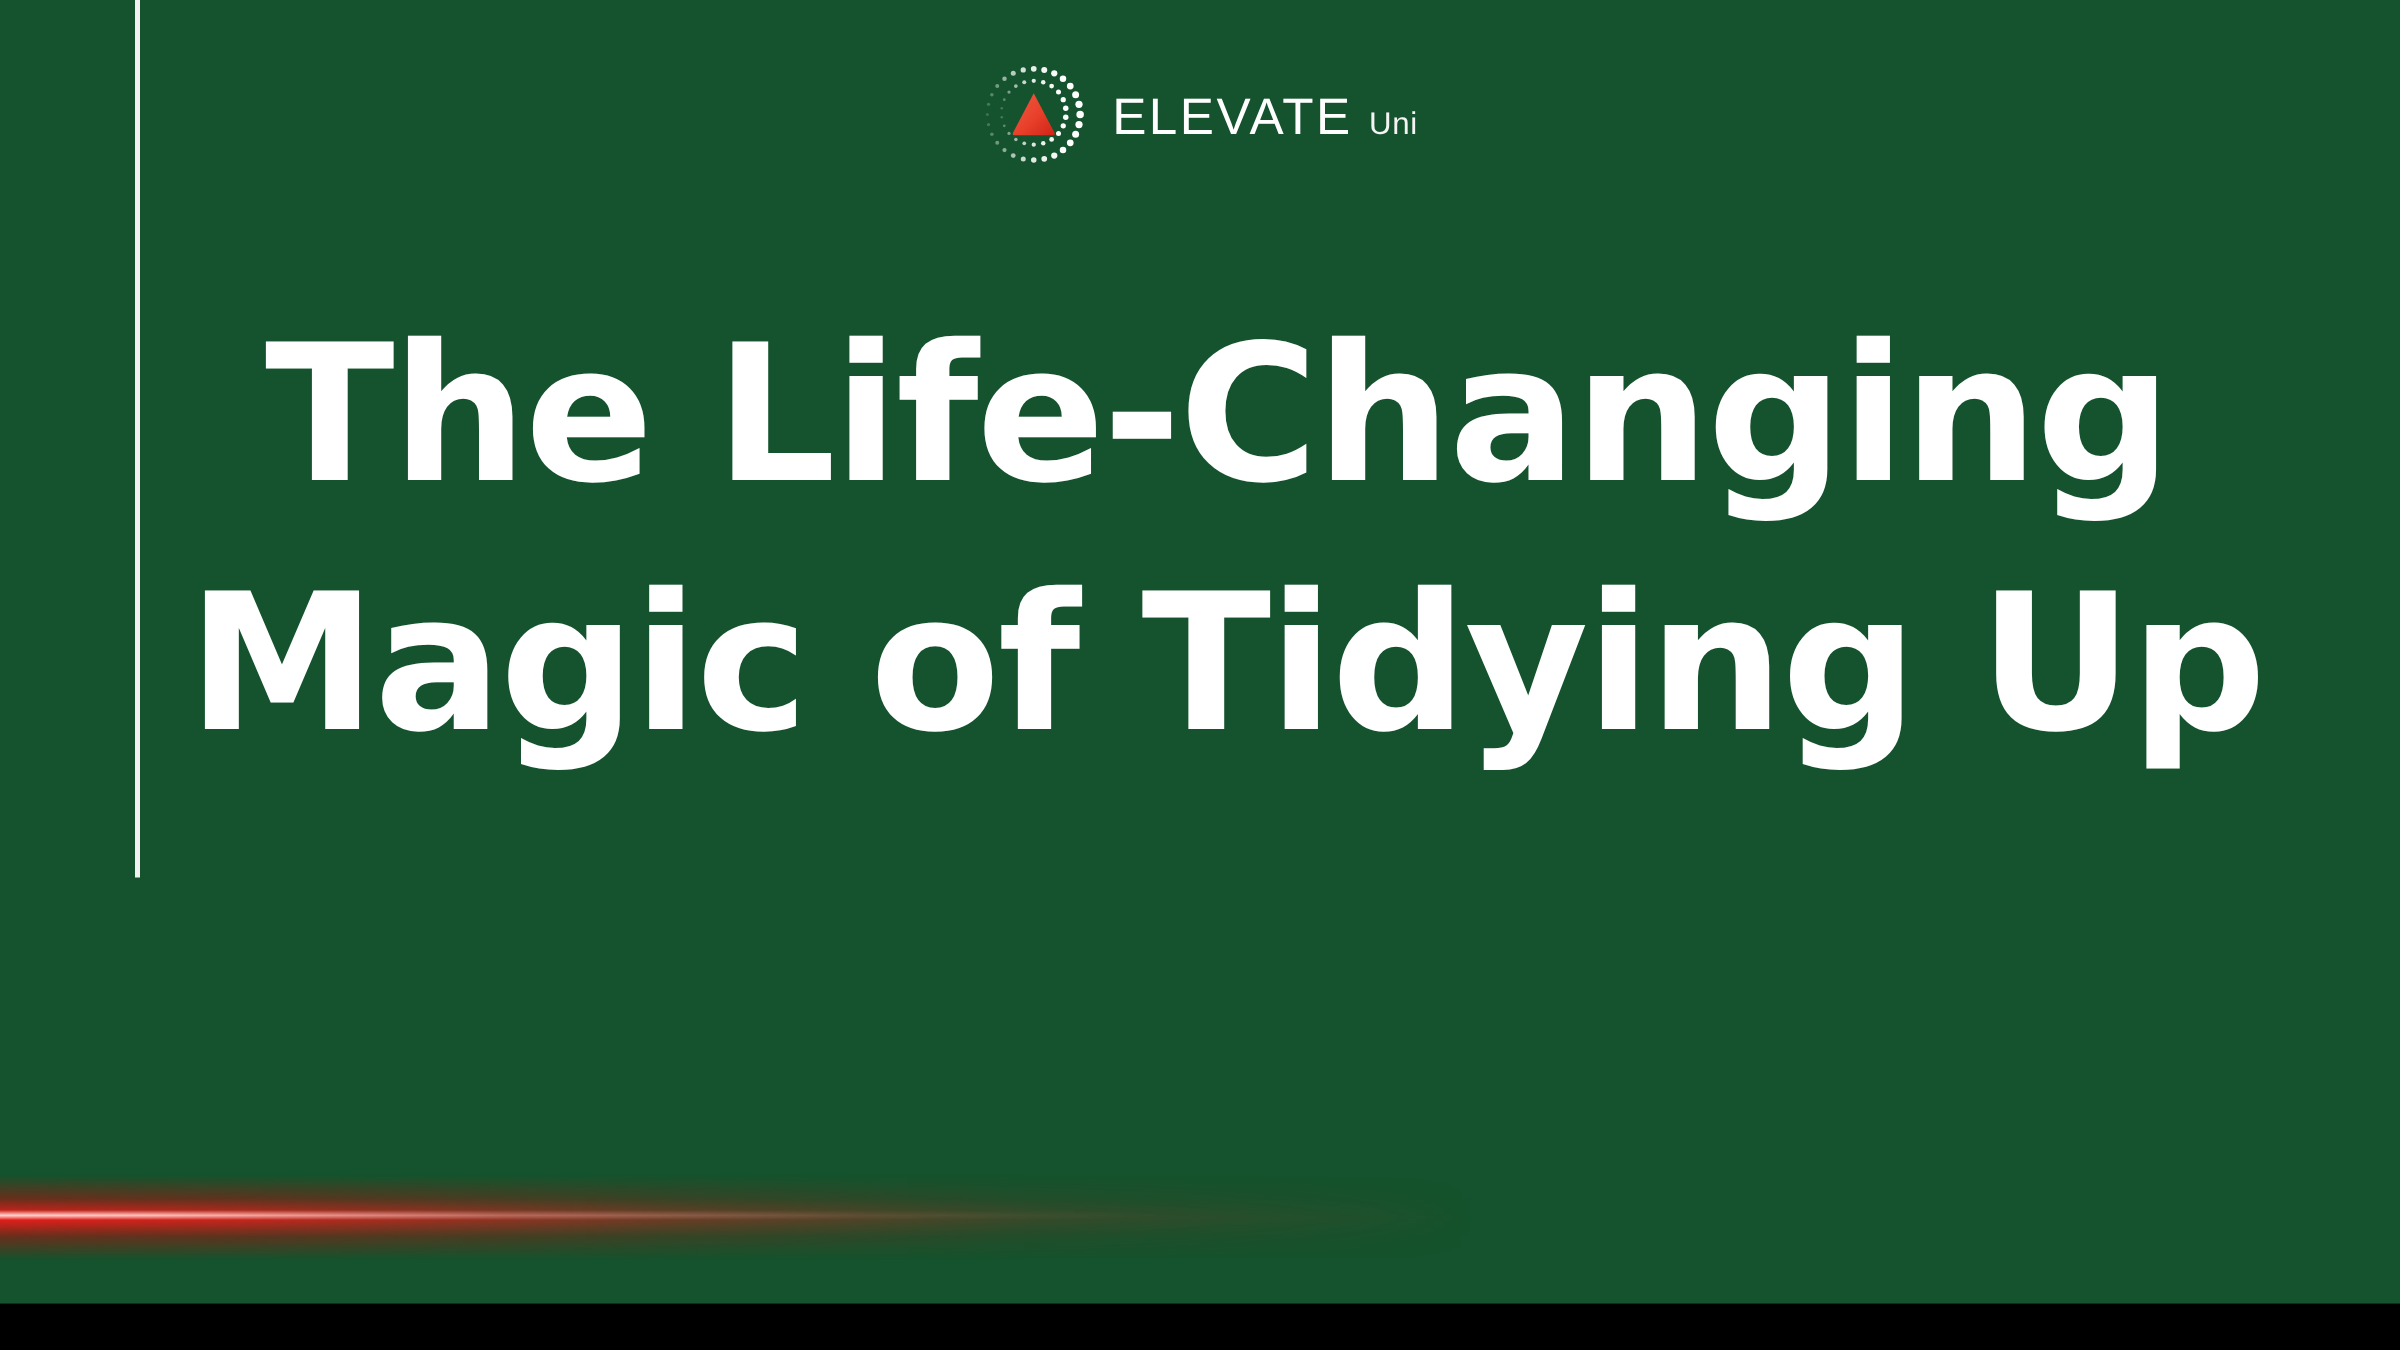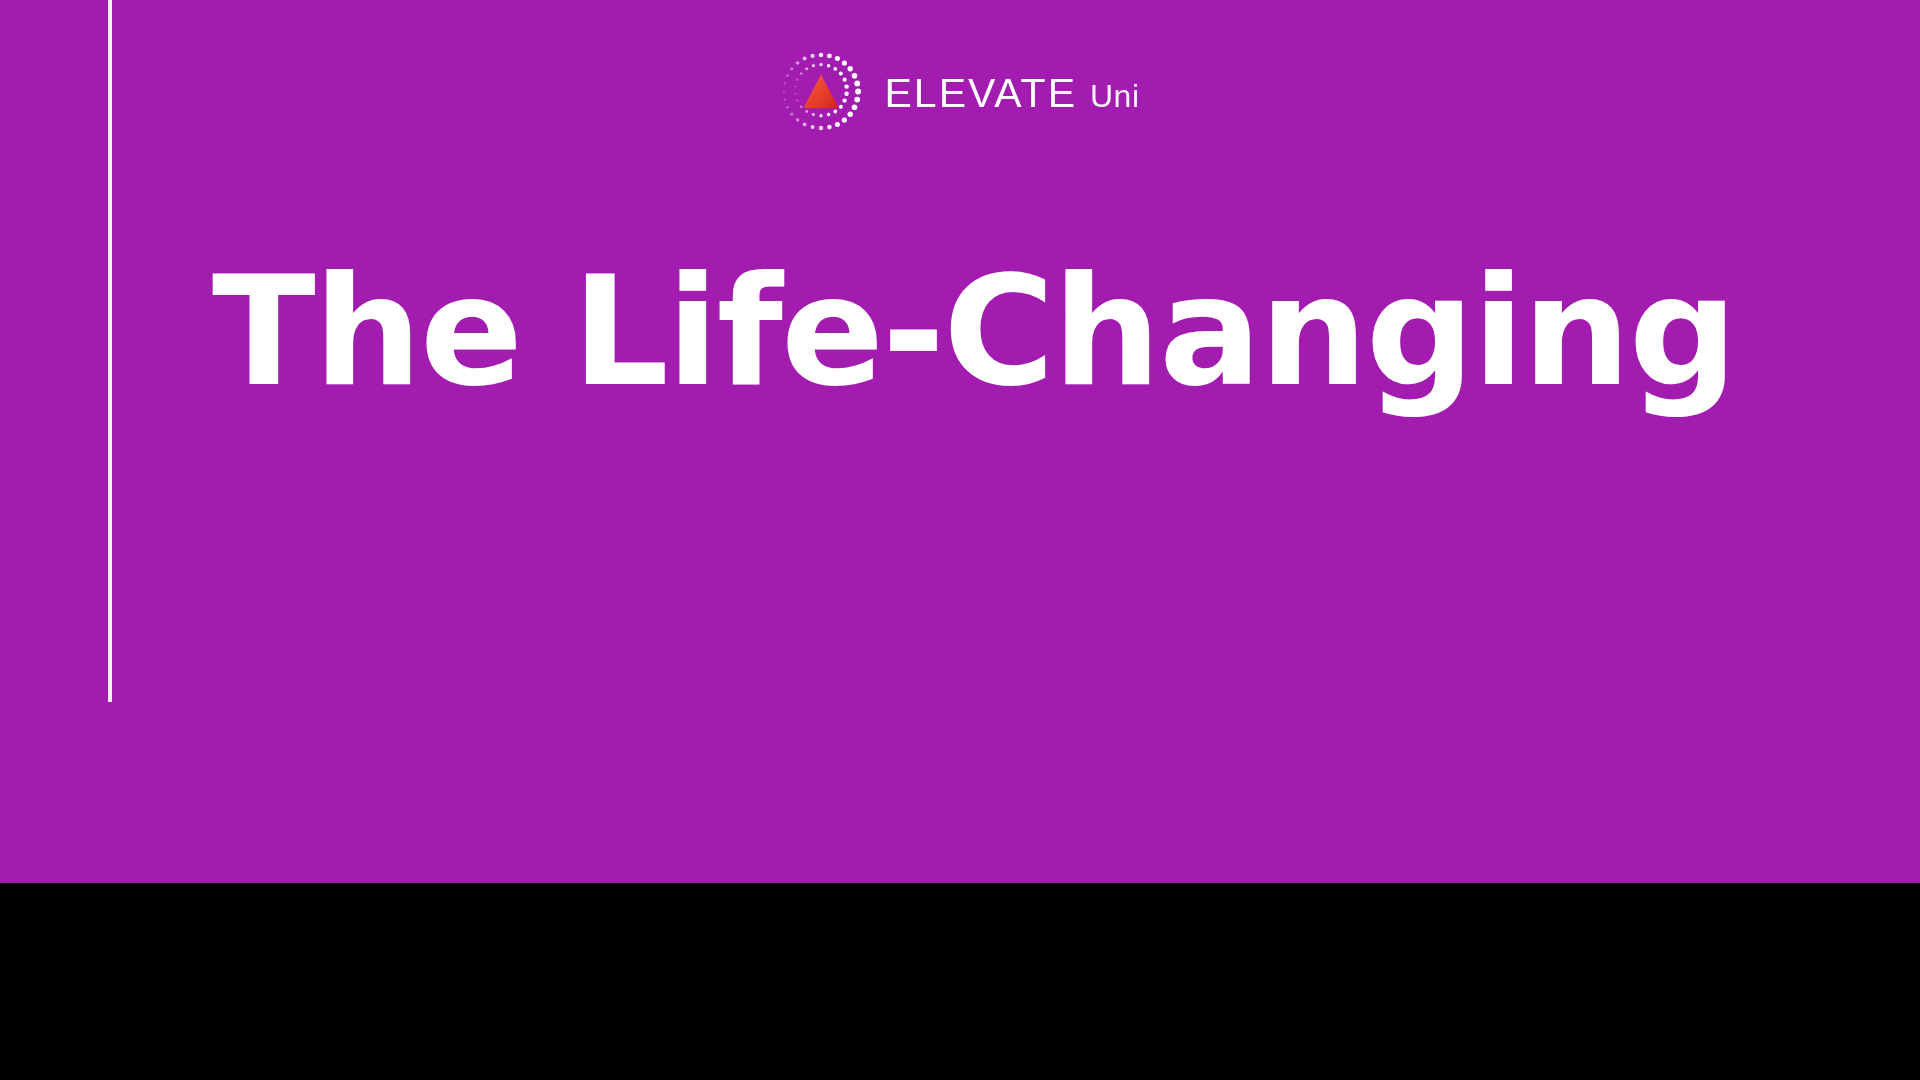--- a/index.html
+++ b/index.html
@@ -8,22 +8,22 @@
     padding: 0;
     background: #000000;
   }
   body {
     font-family: "Liberation Sans", sans-serif;
   }
 
   .slide {
     position: relative;
     width: 1920px;
-    height: 883px;
-    background: #a21caf;
+    height: 1043px;
+    background: #14532d;
     overflow: hidden;
     text-decoration: underline;
   }
 
   
   .accent-rule {
     position: absolute;
     left: 108px;
     top: 0px;
     width: 4px;
@@ -65,21 +65,21 @@
     font-weight: 300;
     font-size: 41px;
     letter-spacing: 2.0px;
     color: #ffffff;
     line-height: 1;
     white-space: nowrap;
   }
   .brand-sub {
     font-family: "Liberation Sans", sans-serif;
     font-weight: 400;
-    font-size: 32px;
+    font-size: 25px;
     letter-spacing: 0.5px;
     color: #f4f4f4;
     line-height: 1;
     white-space: nowrap;
   }
 
   
   .headline {
     position: absolute;
     left: 150px;
@@ -239,20 +239,21 @@
       </svg>
     </span>
     <span class="brand-words">
       <span class="brand-name">ELEVATE</span>
       <span class="brand-sub">Uni</span>
     </span>
   </div>
 
   <div class="headline">
     <div class="headline-line line-1">The Life-Changing</div>
+    <div class="headline-line line-2">Magic of Tidying Up</div>
   </div>
 
 
   <div class="glow-wrap">
     <div class="glow-halo"></div>
     <div class="glow-core"></div>
   </div>
 
 </div>
 

